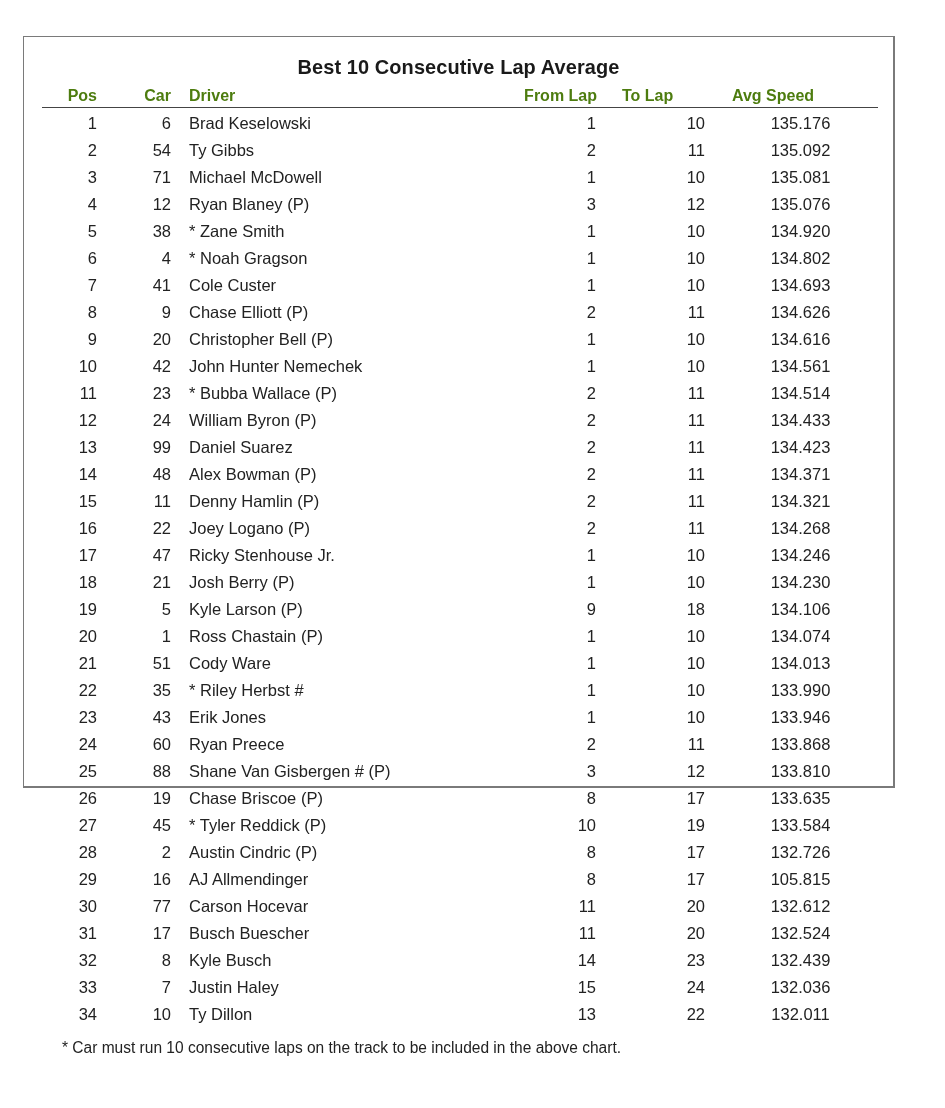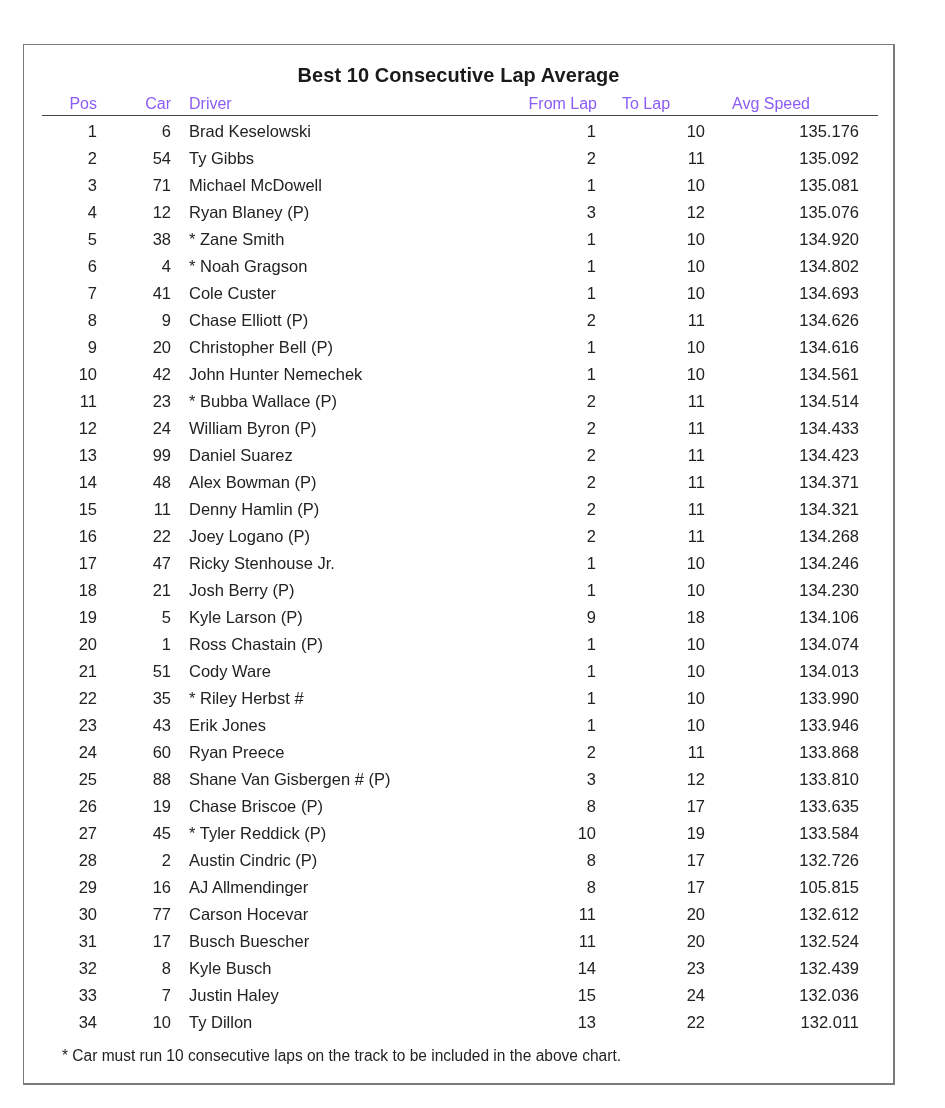--- a/index.html
+++ b/index.html
@@ -1,32 +1,32 @@
 <!DOCTYPE html>
 <html><head>
 <meta charset="utf-8">
 <style>
   html, body { margin: 0; padding: 0; background: #ffffff; }
   body { width: 945px; height: 1108px; position: relative; overflow: hidden;
          font-family: "Liberation Sans", sans-serif; color: #222; }
-  .box { position: absolute; left: 23px; top: 44px; width: 872px; height: 1041px;
+  .box { position: absolute; left: 23px; top: 36px; width: 872px; height: 752px;
          border: 1.5px solid #7a7a7a; border-right-width: 2px; border-bottom-width: 2px; box-sizing: border-box; background: #fff; }
   .title { position: absolute; left: 0; width: 100%; top: 18px; text-align: center;
            font-size: 21px; font-weight: bold; color: #1a1a1a; transform: scaleX(0.95); letter-spacing: 0.1px; line-height: 24px; height: 30px; overflow: hidden; }
   .hdr { position: absolute; left: 18px; top: 48px; width: 836px; height: 22px; border-bottom: 1.5px solid #444; }
-  .hdr span { position: absolute; top: 2px; font-size: 16px; font-weight: normal; color: #8b5cf6; line-height: 18px; }
+  .hdr span { position: absolute; top: 2px; font-size: 16px; font-weight: bold; color: #4d7c0f; line-height: 18px; }
   .rows { position: absolute; left: 18px; top: 73px; width: 836px; }
   .row { position: relative; height: 27px; font-size: 16.5px; line-height: 27px; color: #222; }
   .row span { position: absolute; top: 0; white-space: nowrap; }
   .c-pos { left: 0; width: 55px; text-align: right; }
   .c-car { left: 55px; width: 74px; text-align: right; }
   .c-drv { left: 147px; text-align: left; }
   .c-from { left: 480px; width: 74px; text-align: right; }
   .c-to { left: 600px; width: 63px; text-align: right; }
-  .c-spd { left: 700px; width: 117px; text-align: right; }
+  .c-spd { left: 700px; width: 117px; text-align: center; }
   .hdr .c-pos { width: 55px; text-align: right; }
   .hdr .c-car { width: 74px; text-align: right; }
   .hdr .c-from { left: 455px; width: 100px; text-align: right; }
   .hdr .c-to { left: 580px; width: 83px; text-align: left; }
   .hdr .c-spd { left: 690px; width: 127px; text-align: left; }
   .foot { position: absolute; left: 38px; top: 1002px; font-size: 16px; color: #222; transform: scaleX(0.97); transform-origin: left; }
 </style>
 </head>
 <body>
 

